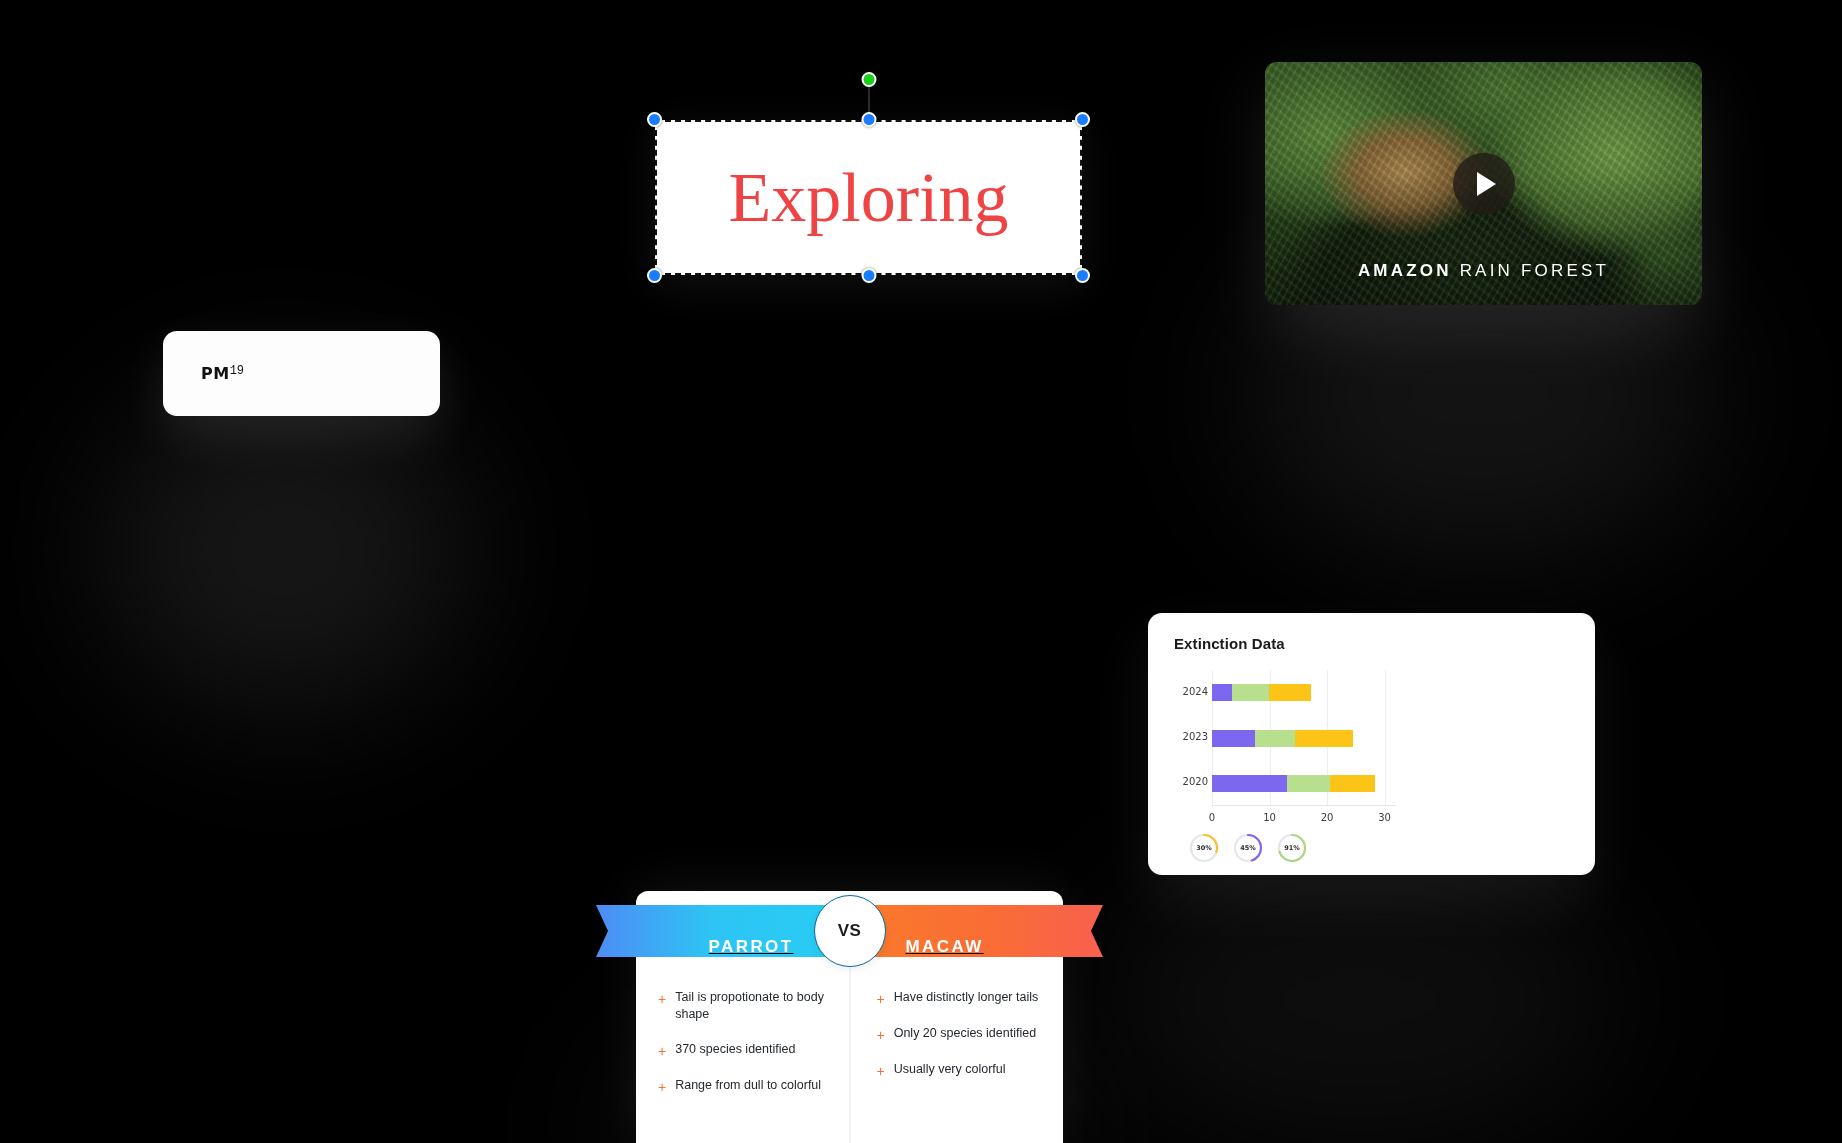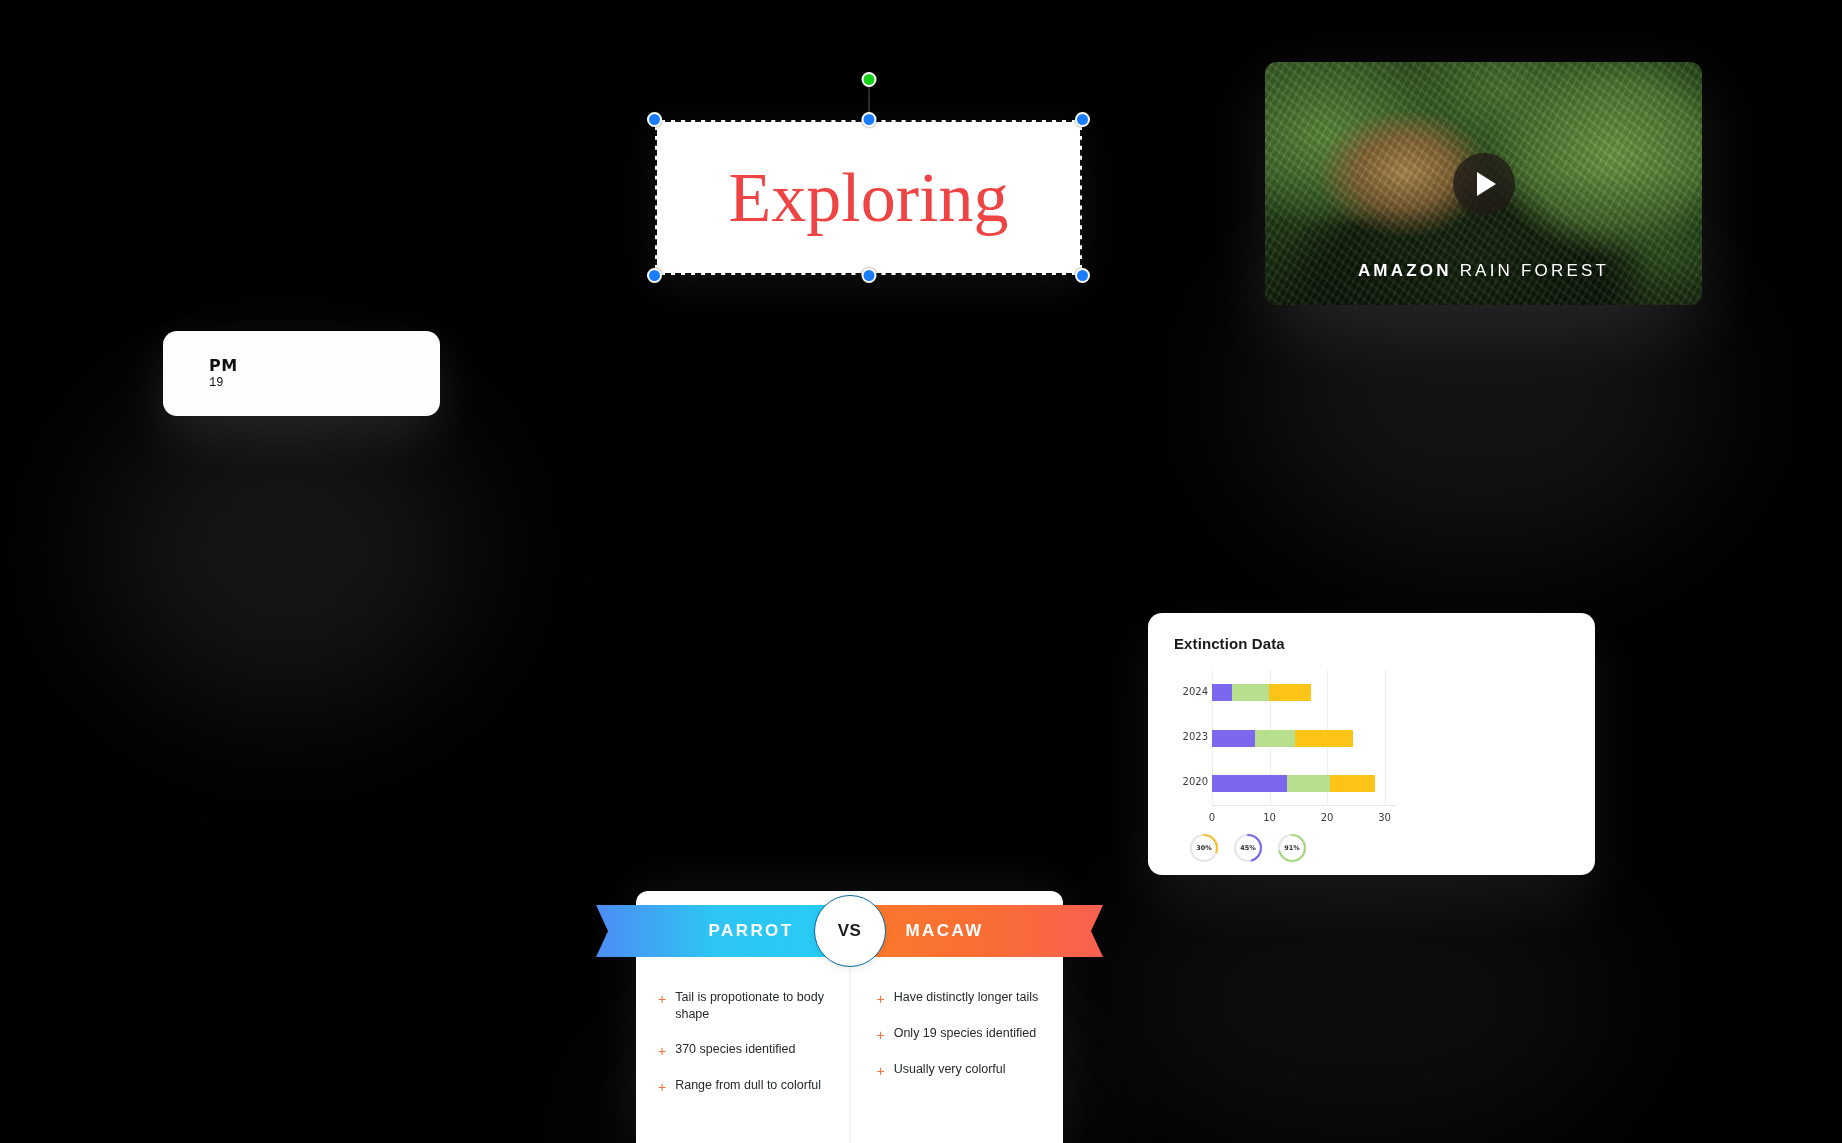--- a/index.html
+++ b/index.html
@@ -53,23 +53,23 @@
     letter-spacing: -1px;
   }
   .clock-colon {
     font-size: 34px;
     margin: 0 12px 0 12px;
     position: relative;
     top: -2px;
     color: #0d0d0d;
   }
   .clock-meta {
-    margin-left: 24px;
-    display: flex;
-    flex-direction: column;
+    margin-left: 16px;
+    display: flex;
+    flex-direction: row;
     align-items: flex-start;
     font-family: "DejaVu Sans", sans-serif;
     font-weight: 600;
     color: #111;
     line-height: 1.25;
   }
   .clock-meta .ampm { font-size: 16px; letter-spacing: .5px; }
   .clock-meta .day  { font-size: 12px; font-weight: 500; font-family: Liberation Mono, monospace; }
 
   
@@ -248,21 +248,21 @@
     border-radius: 12px 12px 0 0;
     box-shadow: 0 -4px 50px rgba(255,255,255,.07);
     overflow: visible;
   }
   .ribbon {
     position: absolute;
     left: -40px; right: -40px; top: 14px;
     height: 52px;
     display: flex;
   }
-  .rib-half { position: relative; flex: 1; height: 100%; display: flex; align-items: center; }
+  .rib-half { position: relative; flex: 1; height: 100%; display: flex; align-items: flex-end; text-decoration: underline; }
   .rib-left {
     background: linear-gradient(90deg, #4d8cf5 0%, #2ec4f3 45%, #27cdf5 100%);
     justify-content: flex-end; padding-right: 56px;
     clip-path: polygon(0 0, 100% 0, 100% 100%, 0 100%, 12px 50%);
   }
   .rib-right {
     background: linear-gradient(90deg, #fb7a2a 0%, #f96d35 55%, #f8604f 100%);
     justify-content: flex-start; padding-left: 56px;
     clip-path: polygon(0 0, 100% 0, calc(100% - 12px) 50%, 100% 100%, 0 100%);
   }
@@ -456,21 +456,21 @@
             <span class="vs-text">Range from dull to colorful</span>
           </div>
         </div>
       <div class="vs-col right" id="vs-right">
           <div class="vs-item">
             <span class="vs-plus" style="color: rgb(244, 112, 58);">+</span>
             <span class="vs-text">Have distinctly longer tails</span>
           </div>
           <div class="vs-item">
             <span class="vs-plus" style="color: rgb(244, 112, 58);">+</span>
-            <span class="vs-text">Only 19 species identified</span>
+            <span class="vs-text">Only 20 species identified</span>
           </div>
           <div class="vs-item">
             <span class="vs-plus" style="color: rgb(244, 112, 58);">+</span>
             <span class="vs-text">Usually very colorful</span>
           </div>
         </div>
     </div>
   </div>
 
 </div>

